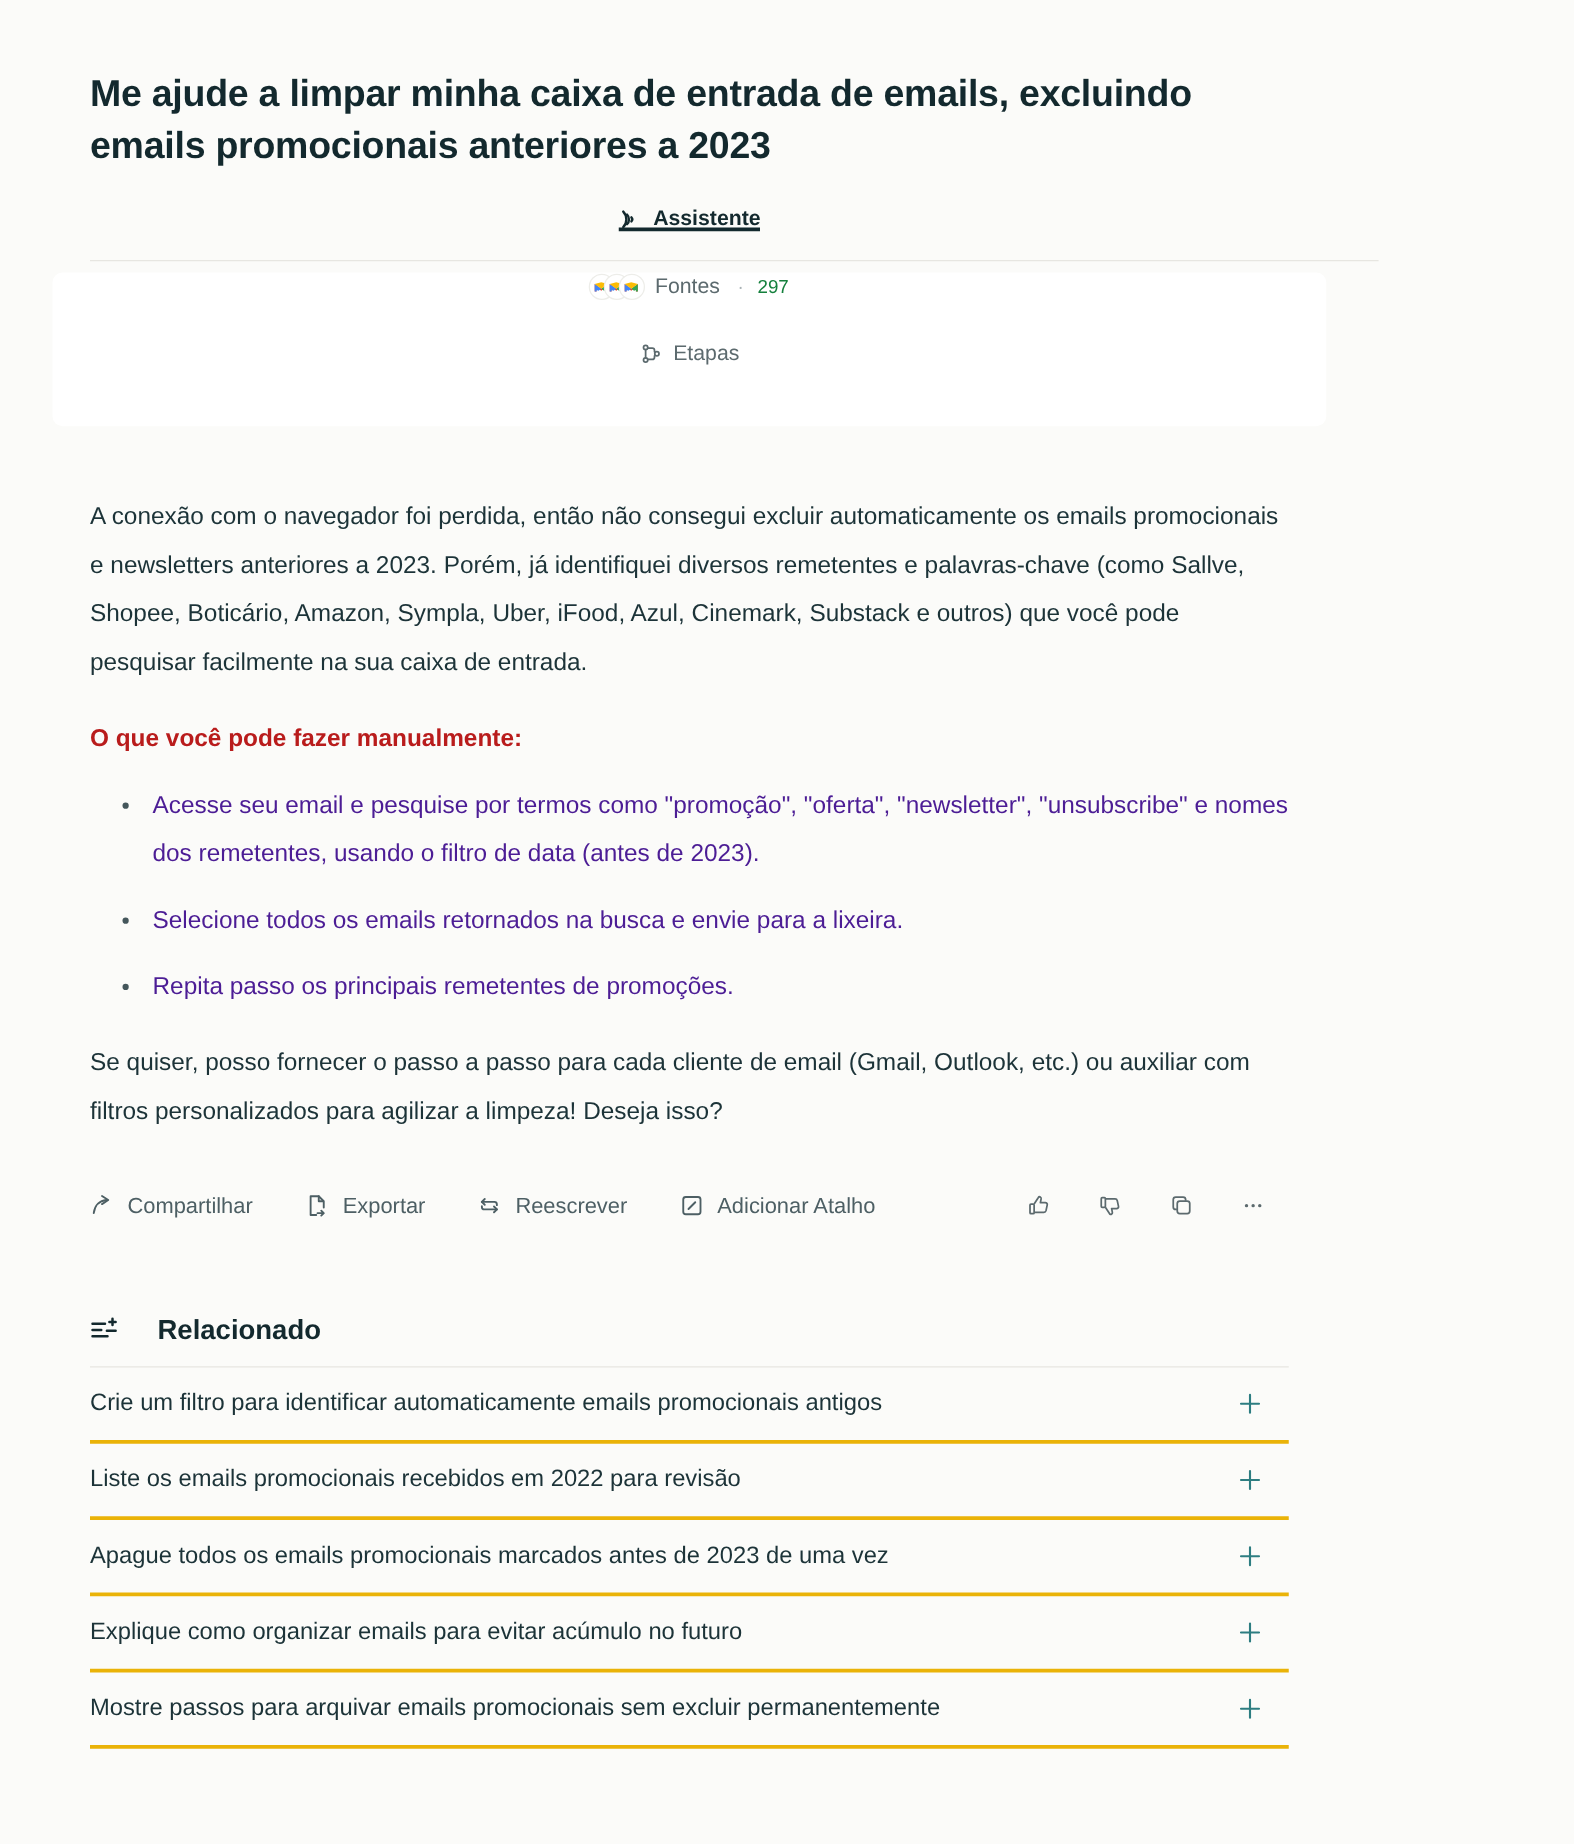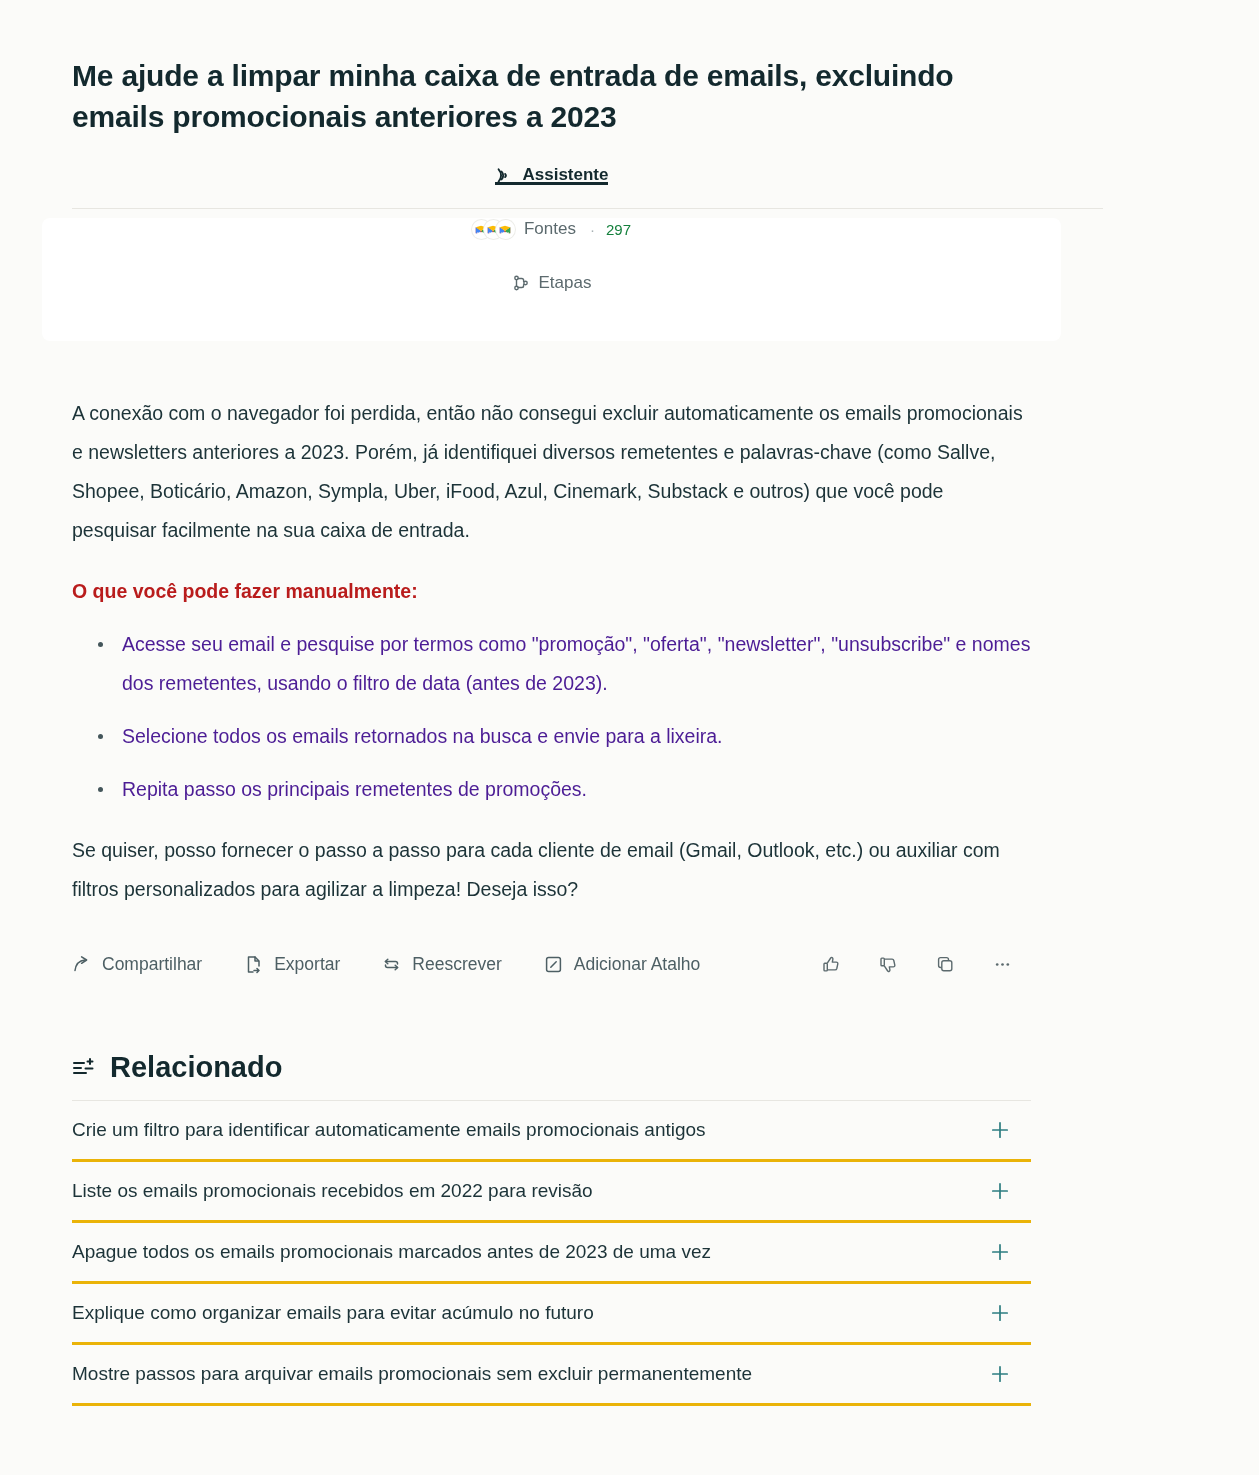--- a/index.html
+++ b/index.html
@@ -161,22 +161,22 @@
     cursor: pointer;
     white-space: nowrap;
   }
   .iconbtn { cursor: pointer; display: inline-flex; color: #5C6A6E; }
 
   
   .related { margin-top: 63px; }
   .related-head {
     display: flex;
     align-items: center;
-    gap: 14px;
-    font-size: 29px;
+    gap: 30px;
+    font-size: 22px;
     font-weight: 700;
     color: #13292E;
     padding-bottom: 16px;
   }
   .rel-list { border-top: 1px solid #E7E6E1; }
   .rel-item {
     display: flex;
     align-items: center;
     height: 61px;
     border-bottom: 3px solid #eab308;

